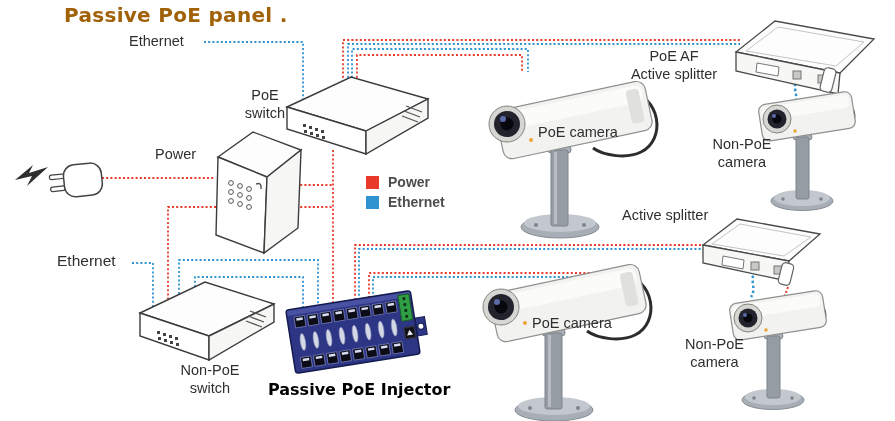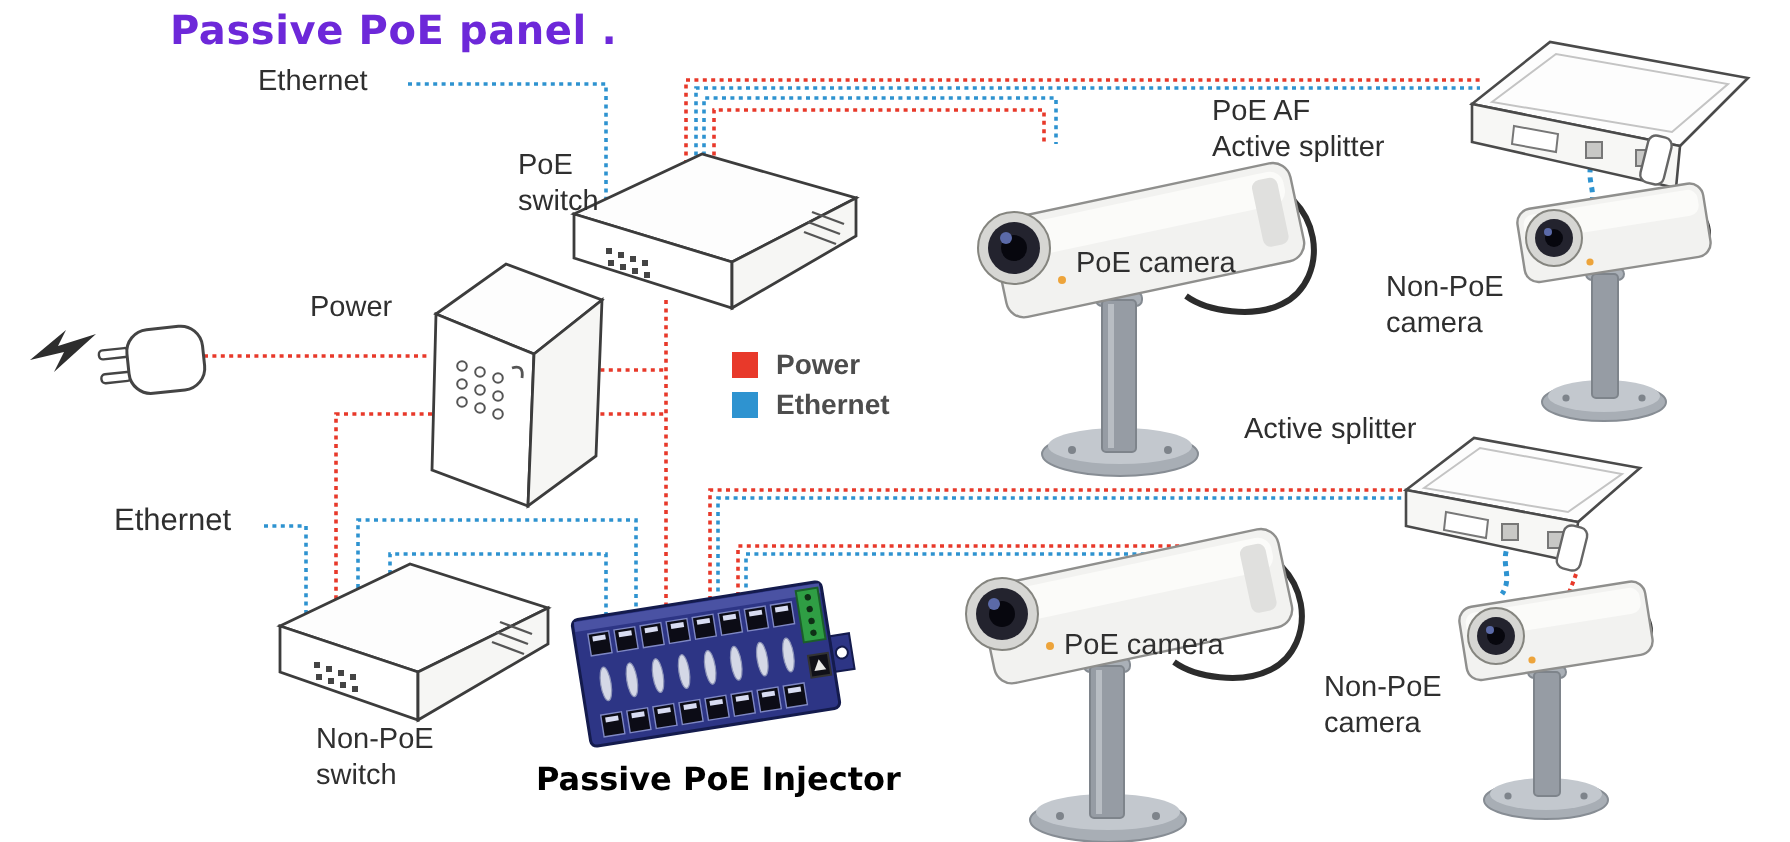--- a/index.html
+++ b/index.html
@@ -1,22 +1,22 @@
 <!DOCTYPE html>
 <html><head>
 <meta charset="utf-8">
 <style>
   html,body{margin:0;padding:0;background:#fff;}
   #stage{position:relative;width:895px;height:421px;background:#ffffff;overflow:hidden;
          font-family:"Liberation Sans",sans-serif;}
   svg{position:absolute;left:0;top:0;}
   .lbl{position:absolute;color:#2f2f2f;font-size:14.5px;line-height:1.25;white-space:nowrap;}
-  .lbl.center{white-space:normal;}
-  #title{position:absolute;left:85px;top:3px;font-family:"DejaVu Sans",sans-serif;
-         font-size:20px;font-weight:600;color:#6d28d9;letter-spacing:.3px;}
+  .lbl.center{text-align:center;white-space:normal;}
+  #title{position:absolute;left:64px;top:3px;font-family:"DejaVu Sans",sans-serif;
+         font-size:20px;font-weight:600;color:#a16207;letter-spacing:.3px;}
   #injector-label{position:absolute;left:268px;top:380px;font-family:"DejaVu Sans",sans-serif;
          font-size:16px;font-weight:700;color:#000;}
   #legend{position:absolute;left:366px;top:172px;}
   .legend-row{display:flex;align-items:center;gap:9px;height:20px;}
   .legend-swatch{width:13px;height:13px;}
   .legend-text{font-size:14px;font-weight:600;color:#4d4d4d;}
 </style>
 </head>
 <body>
 
@@ -257,21 +257,21 @@
       </g>
   <g>
         <use href="#nonpoe-camera" transform="translate(-29 199)"></use>
       </g>
 </svg>
 
   <div id="title">Passive PoE panel .</div>
 
   <div class="lbl" style="left:129px;top:32px;">Ethernet</div>
 
-  <div class="lbl center" style="left:238px;top:74px;width:54px;margin-left:21px;">
+  <div class="lbl center" style="left:238px;top:86px;width:54px;">
     <div>PoE</div>
     <div>switch</div>
   </div>
 
   <div class="lbl" style="left:155px;top:145px;">Power</div>
 
   <div class="lbl center" style="left:606px;top:47px;width:136px;">
     <div>PoE AF</div>
     <div>Active splitter</div>
   </div>

